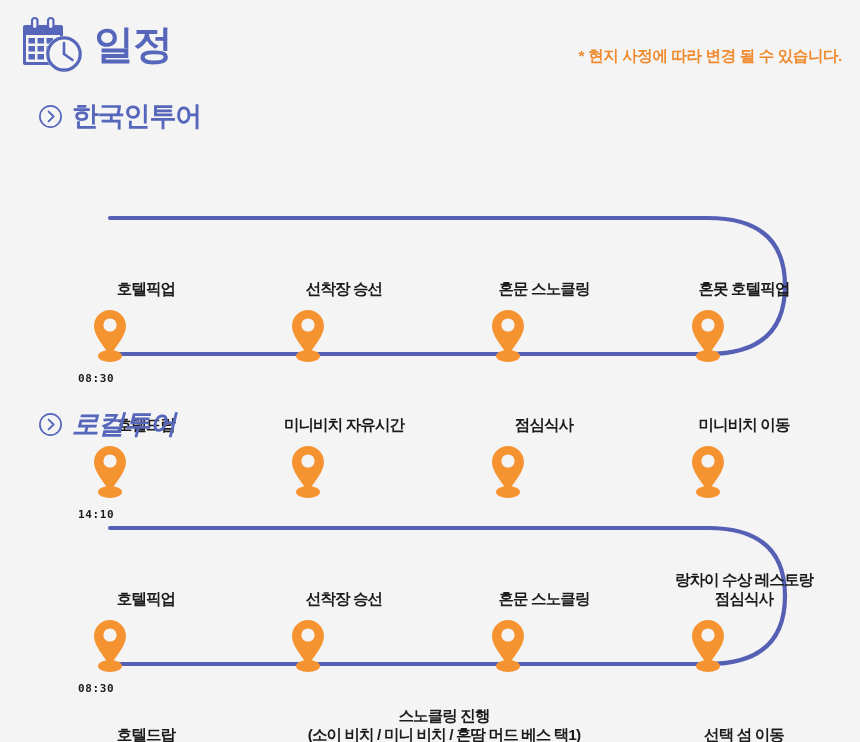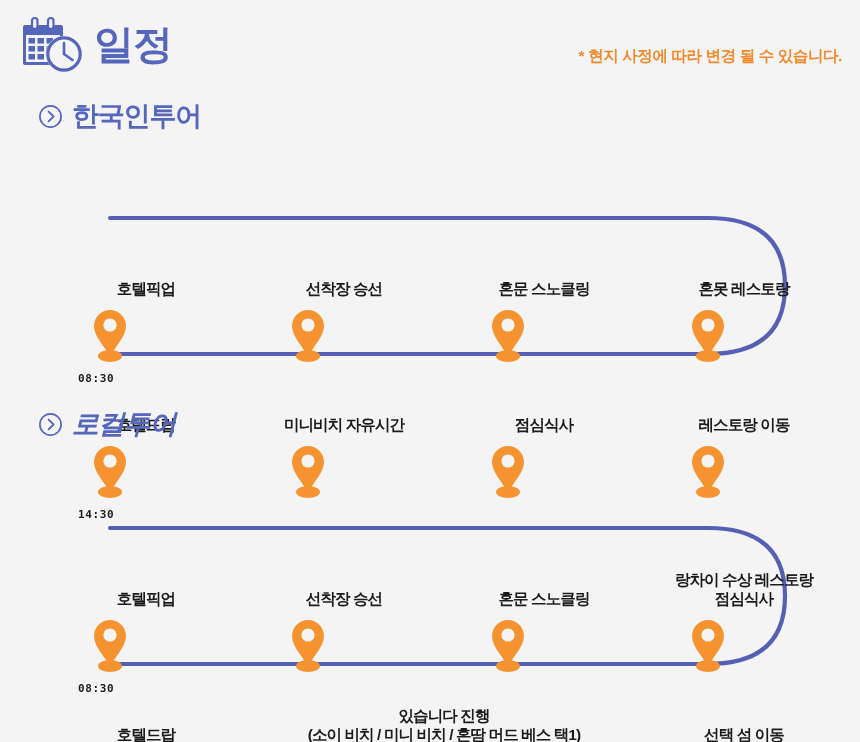--- a/index.html
+++ b/index.html
@@ -204,40 +204,40 @@
       <span class="pin">
         <svg viewBox="0 0 40 56" width="40" height="56" aria-hidden="true">
           <ellipse cx="20" cy="50" rx="12" ry="6" fill="#f59331"></ellipse>
           <path d="M20 4 C11.2 4 4 11.2 4 20 C4 30 14 40 20 50 C26 40 36 30 36 20 C36 11.2 28.8 4 20 4 Z" fill="#f59331"></path>
           <circle cx="20" cy="19" r="6.6" fill="#f4f4f4"></circle>
         </svg>
       </span>
     </div>
 
     <div class="stop" style="left:708px; top:218px;">
-      <span class="stop-label">혼못 레스토랑</span>
+      <span class="stop-label">혼못 호텔픽업</span>
       <span class="pin">
         <svg viewBox="0 0 40 56" width="40" height="56" aria-hidden="true">
           <ellipse cx="20" cy="50" rx="12" ry="6" fill="#f59331"></ellipse>
           <path d="M20 4 C11.2 4 4 11.2 4 20 C4 30 14 40 20 50 C26 40 36 30 36 20 C36 11.2 28.8 4 20 4 Z" fill="#f59331"></path>
           <circle cx="20" cy="19" r="6.6" fill="#f4f4f4"></circle>
         </svg>
       </span>
     </div>
 
     <div class="stop" style="left:110px; top:354px;">
       <span class="stop-label">호텔드랍</span>
       <span class="pin">
         <svg viewBox="0 0 40 56" width="40" height="56" aria-hidden="true">
           <ellipse cx="20" cy="50" rx="12" ry="6" fill="#f59331"></ellipse>
           <path d="M20 4 C11.2 4 4 11.2 4 20 C4 30 14 40 20 50 C26 40 36 30 36 20 C36 11.2 28.8 4 20 4 Z" fill="#f59331"></path>
           <circle cx="20" cy="19" r="6.6" fill="#f4f4f4"></circle>
         </svg>
       </span>
-      <span class="stop-time">14:30</span>
+      <span class="stop-time">14:10</span>
     </div>
 
     <div class="stop" style="left:308px; top:354px;">
       <span class="stop-label">미니비치 자유시간</span>
       <span class="pin">
         <svg viewBox="0 0 40 56" width="40" height="56" aria-hidden="true">
           <ellipse cx="20" cy="50" rx="12" ry="6" fill="#f59331"></ellipse>
           <path d="M20 4 C11.2 4 4 11.2 4 20 C4 30 14 40 20 50 C26 40 36 30 36 20 C36 11.2 28.8 4 20 4 Z" fill="#f59331"></path>
           <circle cx="20" cy="19" r="6.6" fill="#f4f4f4"></circle>
         </svg>
@@ -249,21 +249,21 @@
       <span class="pin">
         <svg viewBox="0 0 40 56" width="40" height="56" aria-hidden="true">
           <ellipse cx="20" cy="50" rx="12" ry="6" fill="#f59331"></ellipse>
           <path d="M20 4 C11.2 4 4 11.2 4 20 C4 30 14 40 20 50 C26 40 36 30 36 20 C36 11.2 28.8 4 20 4 Z" fill="#f59331"></path>
           <circle cx="20" cy="19" r="6.6" fill="#f4f4f4"></circle>
         </svg>
       </span>
     </div>
 
     <div class="stop" style="left:708px; top:354px;">
-      <span class="stop-label">레스토랑 이동</span>
+      <span class="stop-label">미니비치 이동</span>
       <span class="pin">
         <svg viewBox="0 0 40 56" width="40" height="56" aria-hidden="true">
           <ellipse cx="20" cy="50" rx="12" ry="6" fill="#f59331"></ellipse>
           <path d="M20 4 C11.2 4 4 11.2 4 20 C4 30 14 40 20 50 C26 40 36 30 36 20 C36 11.2 28.8 4 20 4 Z" fill="#f59331"></path>
           <circle cx="20" cy="19" r="6.6" fill="#f4f4f4"></circle>
         </svg>
       </span>
     </div>
   </div>
 
@@ -330,21 +330,21 @@
       </span>
     </div>
 
     <div class="stop" style="left:110px; top:354px;">
       <span class="stop-label">호텔드랍</span>
 
     </div>
 
     <div class="stop" style="left:408px; top:354px;">
       <span class="stop-label">
-        <span>있습니다 진행</span>
+        <span>스노클링 진행</span>
         <span class="l2">(소이 비치 / 미니 비치 / 혼땀 머드 베스 택1)</span>
       </span>
 
     </div>
 
     <div class="stop" style="left:708px; top:354px;">
       <span class="stop-label">선택 섬 이동</span>
 
     </div>
   </div>

